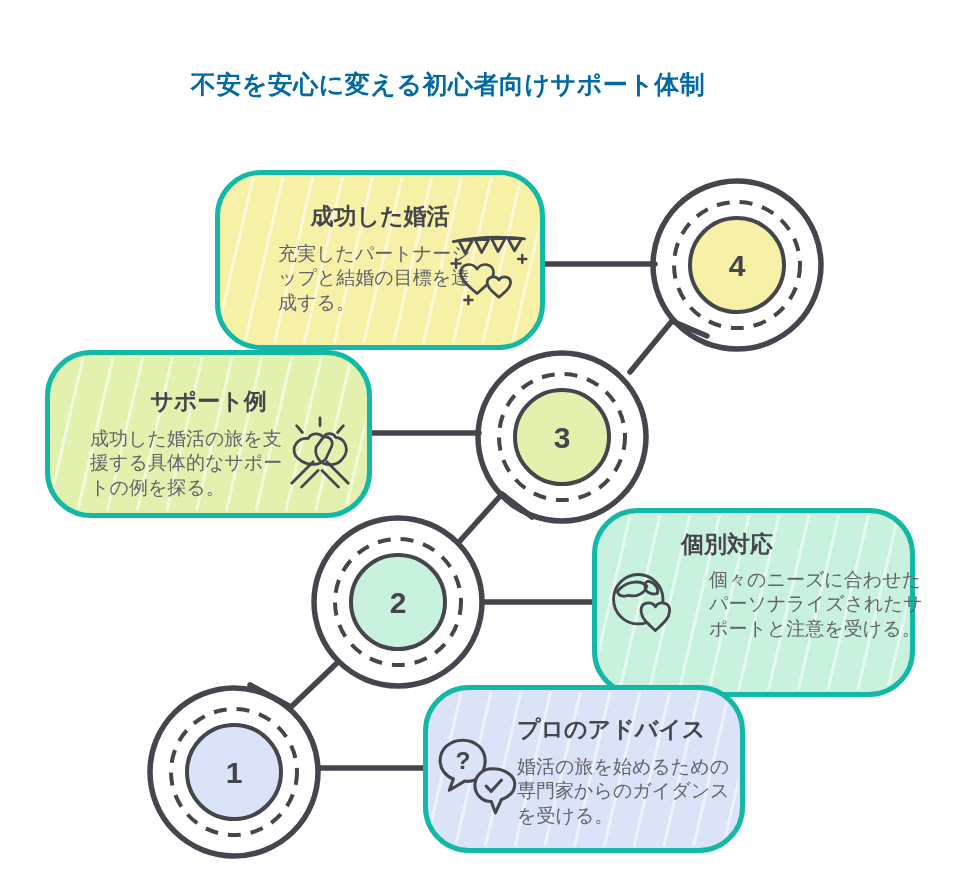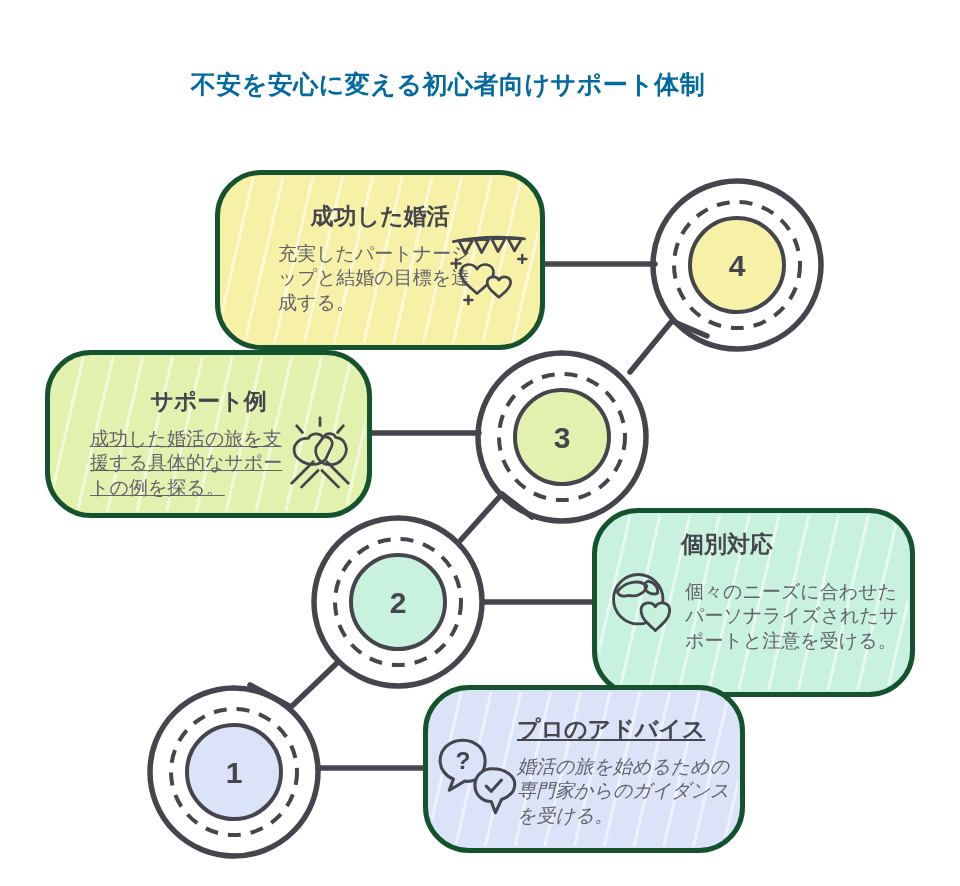--- a/index.html
+++ b/index.html
@@ -9,49 +9,49 @@
     font-family:"Liberation Sans","DejaVu Sans",sans-serif;
     color:#3f3f46;
   }
   .page-title{
     position:absolute;left:0;top:68px;width:896px;
     text-align:center;font-size:25px;font-weight:bold;color:#0369a1;
     letter-spacing:0.5px;
   }
   svg.connectors{position:absolute;left:0;top:0;z-index:1;}
   .card{
-    position:absolute;z-index:2;border:5px solid #14532d;border-radius:46px;
+    position:absolute;z-index:2;border:5px solid #14b8a6;border-radius:46px;
     box-sizing:border-box;
   }
   .card::before{
     content:"";position:absolute;inset:2px;border-radius:38px;
     background:repeating-linear-gradient(103deg,
       rgba(255,255,255,0.55) 0px, rgba(255,255,255,0.55) 3px,
       transparent 3px, transparent 29px);
     pointer-events:none;
   }
   .card-4{left:215px;top:170px;width:330px;height:180px;background:#f7f1a8;}
   .card-3{left:45px; top:350px;width:327px;height:168px;background:#e3f1ae;}
   .card-2{left:592px;top:508px;width:323px;height:189px;background:#c9f2de;}
   .card-1{left:423px;top:685px;width:322px;height:168px;background:#dbe3f8;}
   .card-title{
     position:relative;z-index:3;font-size:23px;font-weight:bold;color:#45454d;
   }
   .card-4 .card-title{margin-top:26px;text-align:center;}
   .card-3 .card-title{margin-top:31px;text-align:center;}
   .card-2 .card-title{margin-top:16px;padding-left:84px;text-align:left;}
-  .card-1 .card-title{margin-top:24px;padding-left:89px;text-align:left;text-decoration:underline;}
+  .card-1 .card-title{margin-top:24px;padding-left:89px;text-align:left;}
   .card-desc{
     position:relative;z-index:3;margin:10px 0 0 0;
     font-size:19px;line-height:1.28;color:#63636b;
   }
   .card-4 .card-desc{padding-left:58px;width:196px;}
-  .card-3 .card-desc{padding-left:40px;width:210px;text-decoration:underline;}
-  .card-2 .card-desc{padding-left:88px;width:214px;margin-top:20px;}
-  .card-1 .card-desc{padding-left:89px;width:214px;font-style:italic;}
+  .card-3 .card-desc{padding-left:40px;width:210px;}
+  .card-2 .card-desc{padding-left:112px;width:214px;margin-top:8px;}
+  .card-1 .card-desc{padding-left:89px;width:214px;}
   .card .icon{position:absolute;z-index:3;}
   .card-4 .icon{right:10px;top:52px;width:84px;height:84px;}
   .card-3 .icon{right:8px;top:58px;width:78px;height:78px;}
   .card-2 .icon{left:8px;top:52px;width:76px;height:76px;}
   .card-1 .icon{left:8px;top:42px;width:86px;height:90px;}
   svg.step-circle{position:absolute;z-index:4;width:184px;height:184px;}
   .sc-1{left:142px;top:680px;}
   .sc-2{left:306px;top:510px;}
   .sc-3{left:470px;top:345px;}
   .sc-4{left:645px;top:173px;}

